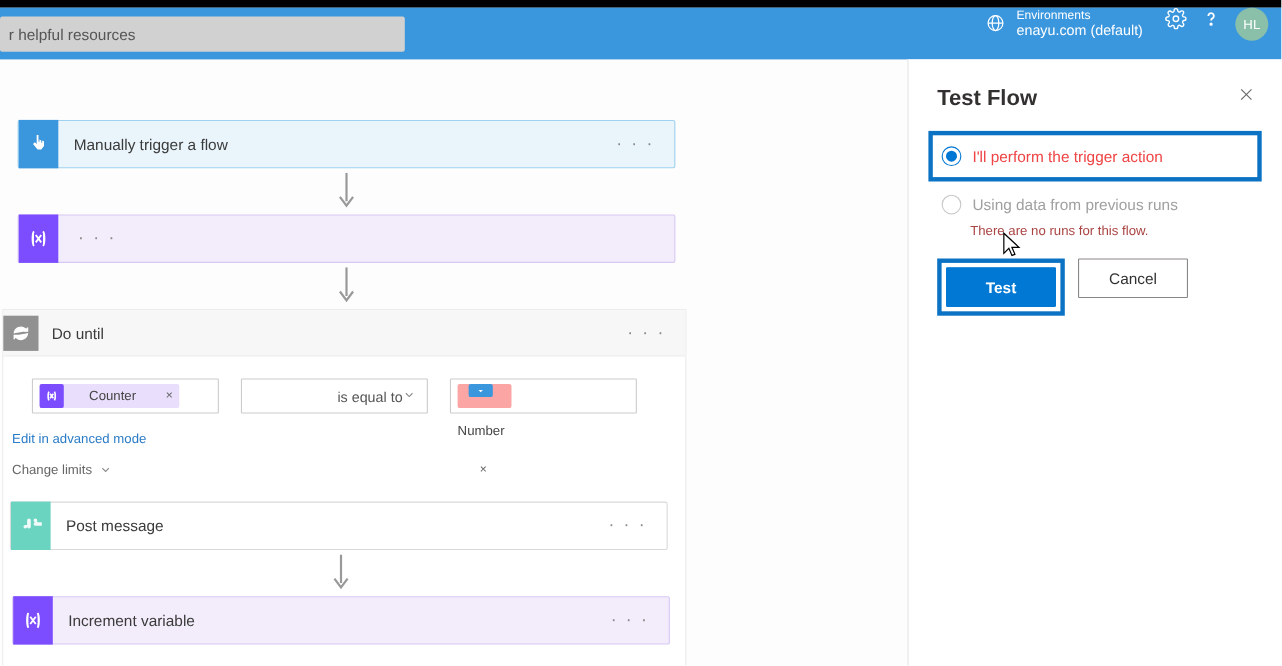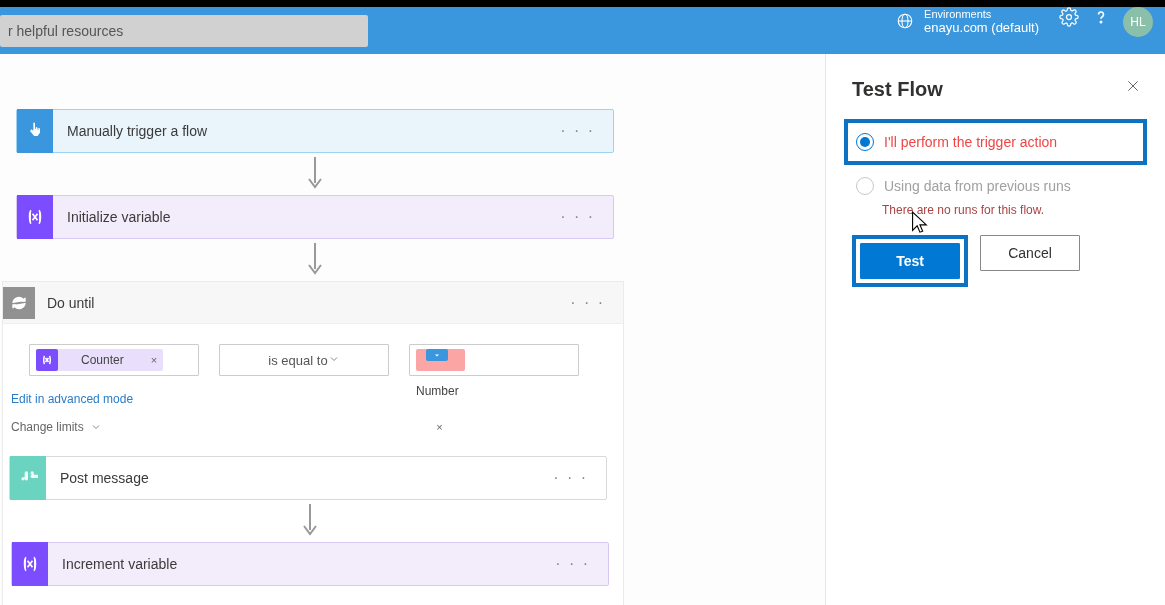--- a/index.html
+++ b/index.html
@@ -43,21 +43,21 @@
 
   .condition-row { display:flex; gap: 20px; padding: 20px 26px 10px 26px; align-items:center;}
   .pill-box { height: 32px; border:1px solid #ccc; display:flex; align-items:center; min-width:170px; padding: 0 6px; border-radius:1px;}
   .pill { height: 22px; border-radius: 2px; display:flex; align-items:center; padding: 0 6px 0 0; font-size:12px; color:#fff; gap:23px;}
   .pill-var { background:#e9dffc; color:#444; }
   .pill-var .ic { width:22px;height:22px;background:#7c4dff;display:flex;align-items:center;justify-content:center;border-radius:2px;}
   .pill-num { background:#fca5a5; color:#444;flex-direction:column;}
   .pill-num .ic { width:22px;height:22px;background:#3A96DD;display:flex;align-items:center;justify-content:center;border-radius:2px;}
   .pill .x { color:#666; font-size:11px; margin-left:4px; cursor:pointer;}
 
-  .op-select { height:32px; border:1px solid #ccc; width:170px; padding: 15px 10px; font-size:13px; color:#555; display:flex; align-items:center; justify-content:center; cursor:pointer; border-radius:1px;}
+  .op-select { height:32px; border:1px solid #ccc; width:170px; padding: 15px 10px; font-size:13px; color:#555; display:flex; align-items:center; justify-content:flex-end; cursor:pointer; border-radius:1px;}
   .op-select .chev { color:#888; }
 
   .link { color:#2b7cc7; font-size:12px; padding: 6px 8px 6px 8px; display:inline-block; cursor:pointer;}
   .limits-link { color:#666; font-size:12px; padding: 8px 8px; display:inline-flex; align-items:center; gap:6px; cursor:pointer;}
 
   
   .panel { position:absolute; top:54px; right:0; bottom:0; width:340px; background:#fff; border-left:1px solid #e5e5e5; padding: 24px 26px;}
   .panel-close { position:absolute; top:24px; right:24px; color:#666; cursor:pointer;}
   .panel-title { font-size:20px; font-weight:600; color:#323130; margin-bottom: 18px;}
   .radio-row { display:flex; align-items:center; gap:10px; padding: 6px 4px; font-size:14px; color:#ef4444; cursor:pointer;}
@@ -135,21 +135,20 @@
           <polyline points="4,22 10,30 16,22" fill="none" stroke="#999" stroke-width="2"></polyline>
         </svg>
   </div>
 
   <div class="card c-init">
     <div class="card-icon">
       <svg class="icon-svg" viewBox="0 0 24 24" fill="none" stroke="#fff" stroke-width="2">
             <path d="M7 4c-2 3-2 13 0 16M17 4c2 3 2 13 0 16M9 8l6 8M15 8l-6 8"></path>
           </svg>
     </div>
-    <div class="card-title-area">Initialize variable</div>
     <div class="card-menu">· · ·</div>
   </div>
 
   <div class="arrow">
     <svg width="20" height="34" viewBox="0 0 20 34">
           <line x1="10" y1="0" x2="10" y2="26" stroke="#999" stroke-width="2"></line>
           <polyline points="4,22 10,30 16,22" fill="none" stroke="#999" stroke-width="2"></polyline>
         </svg>
   </div>
 

